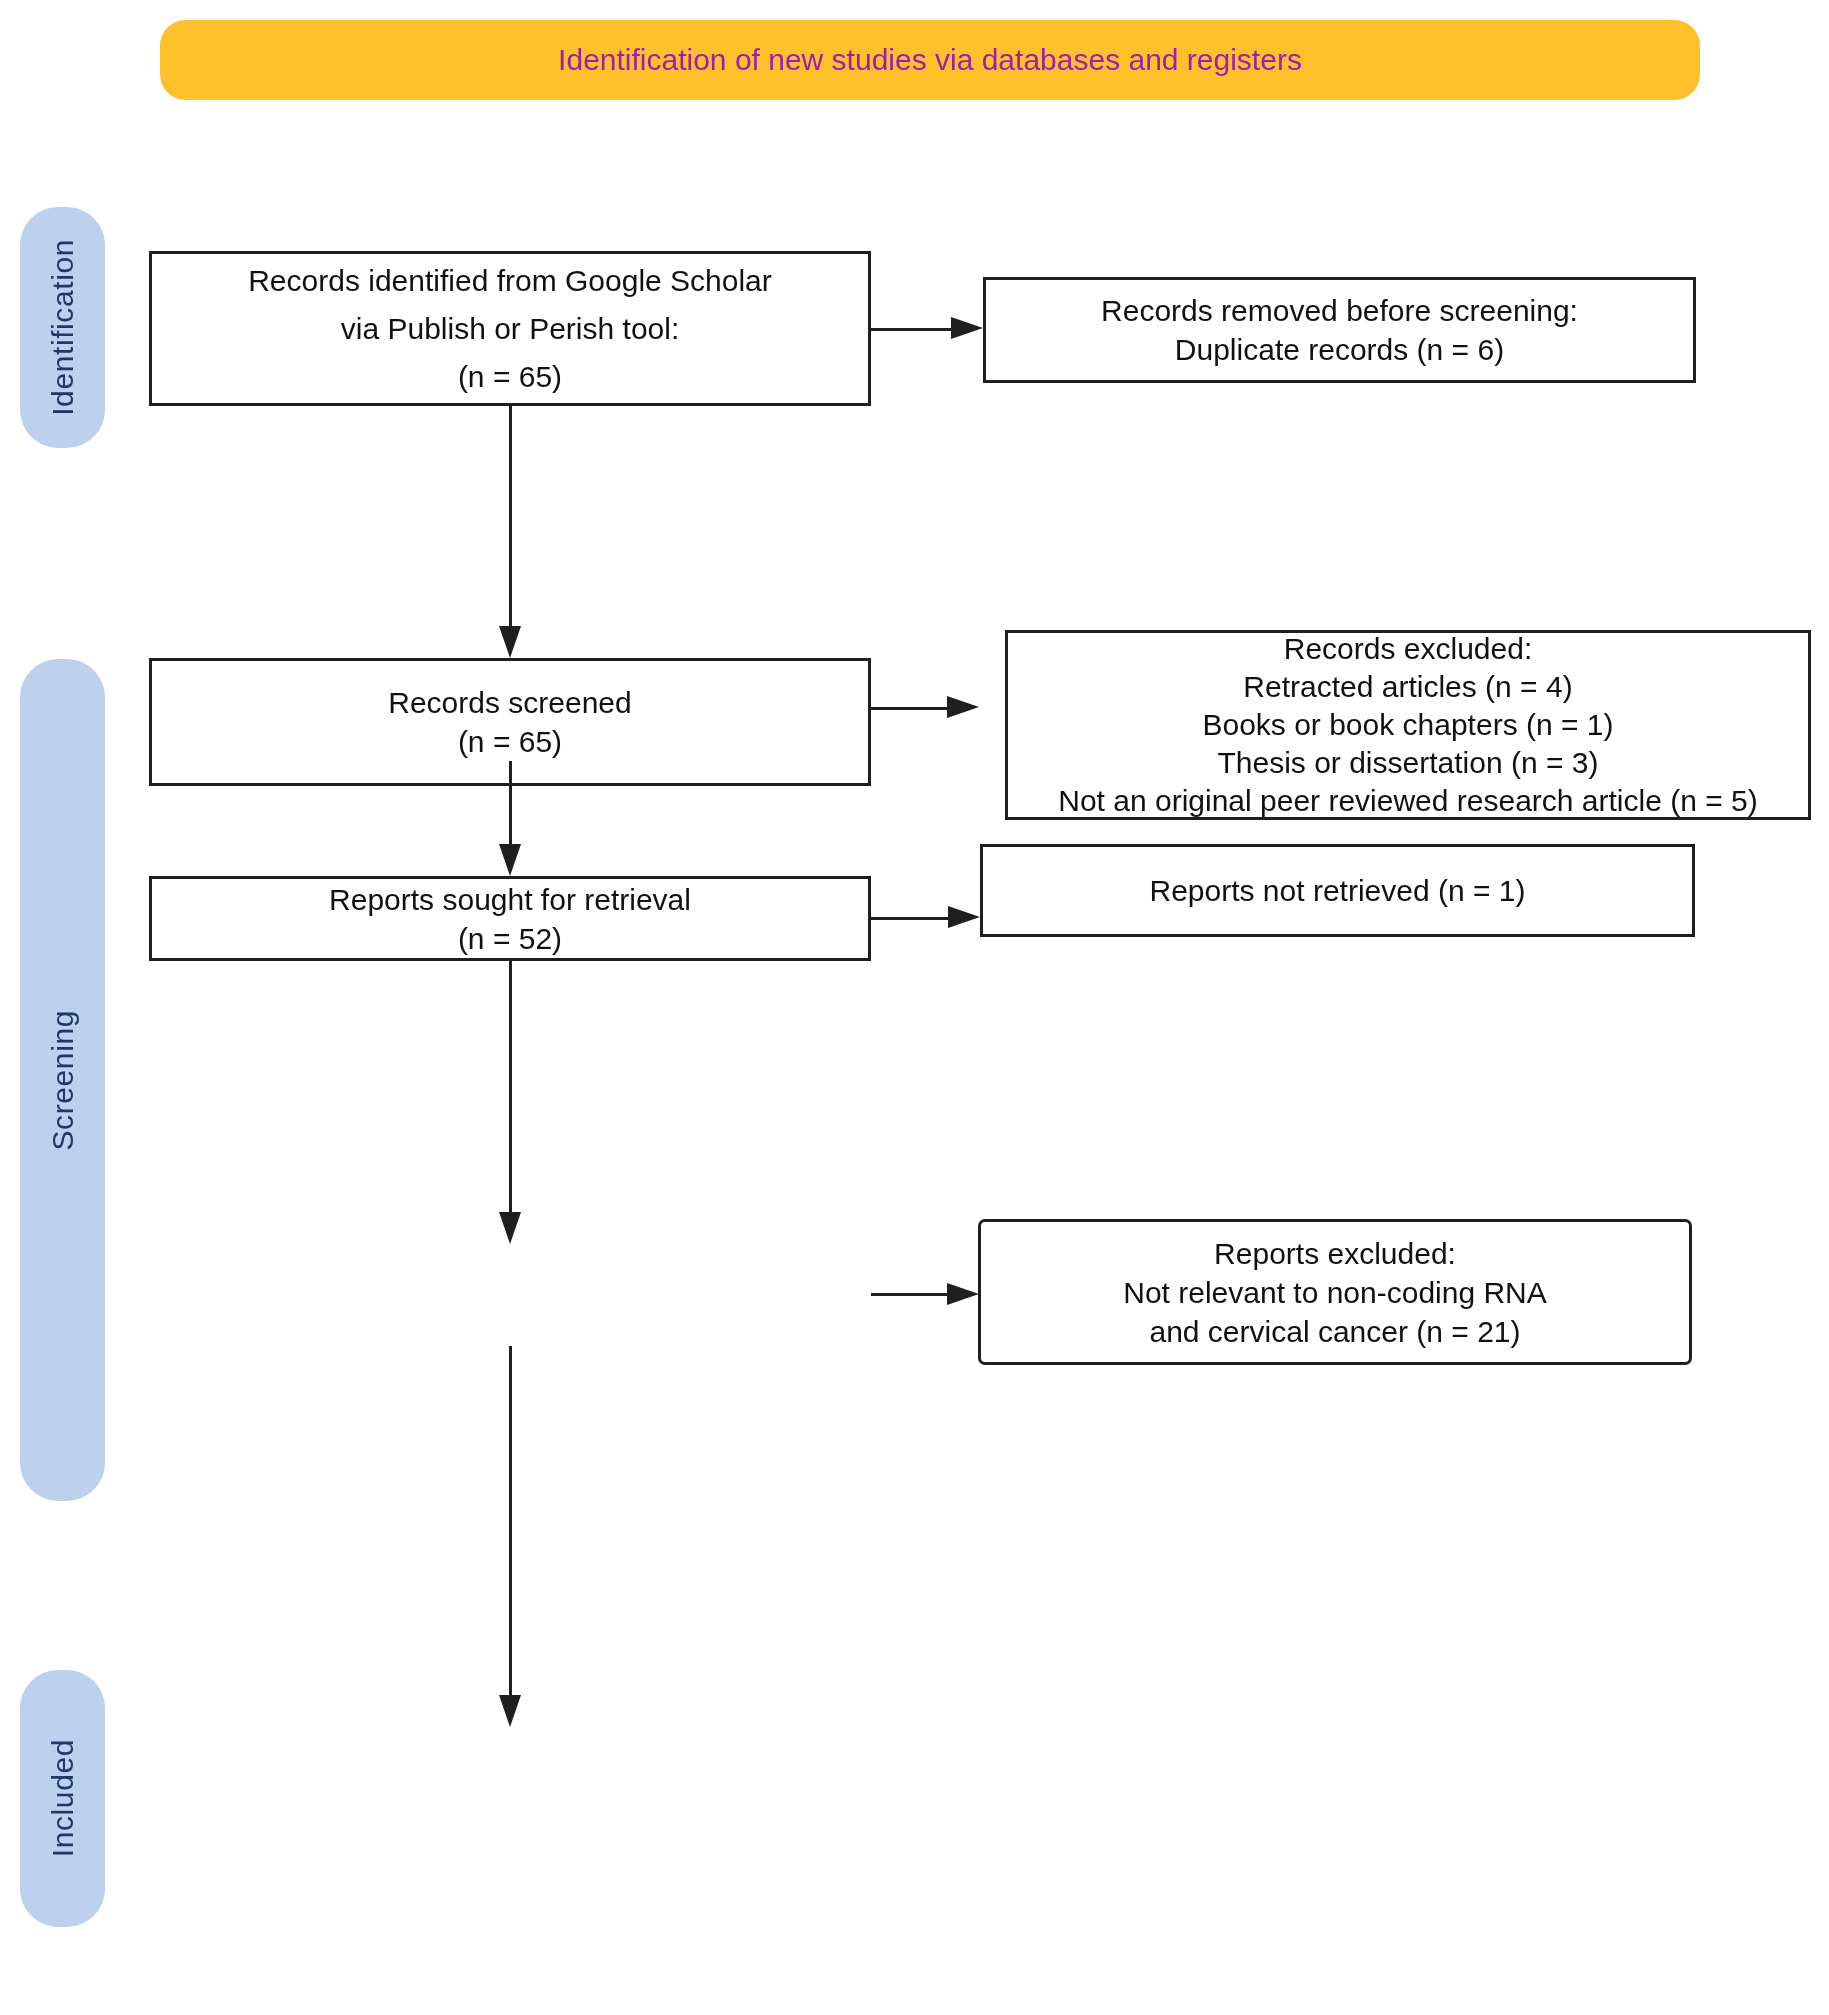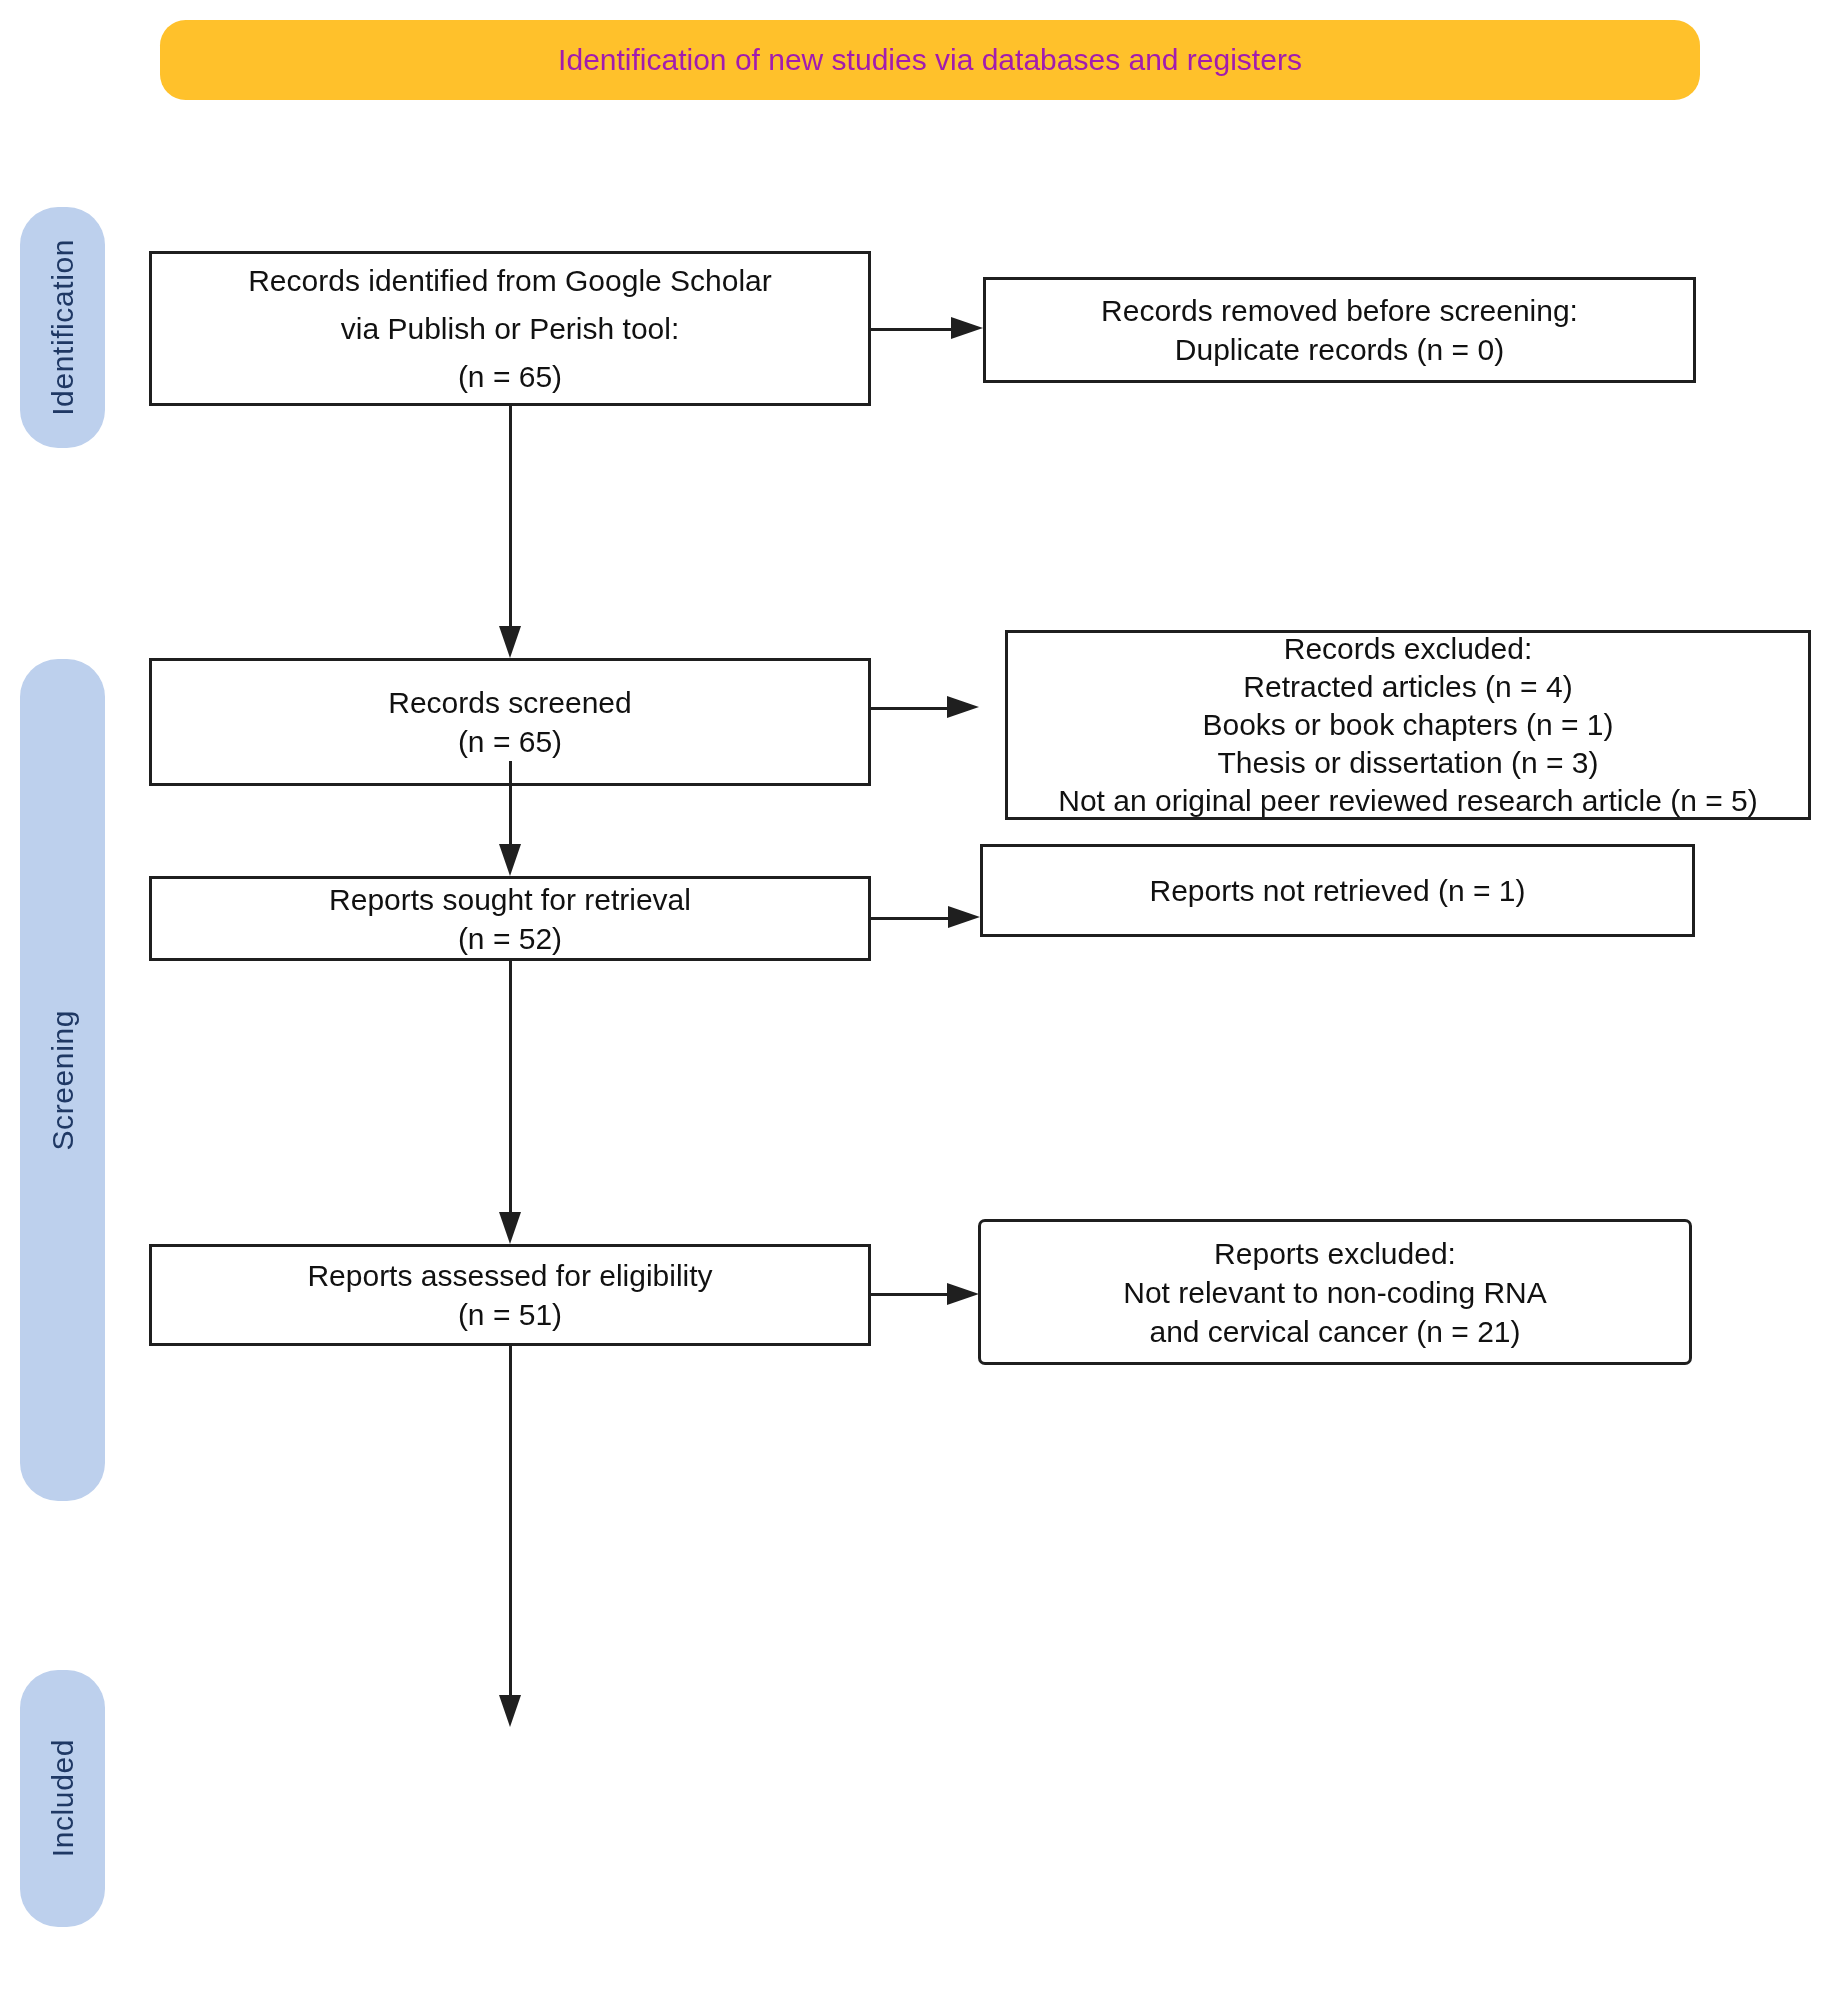--- a/index.html
+++ b/index.html
@@ -74,43 +74,39 @@
     <span>Included</span>
   </div>
 
   <div class="box lh-lg" id="box-records-identified">
     <span class="box-text">Records identified from Google Scholar
 via Publish or Perish tool:
 (n = 65)</span>
   </div>
   <div class="box" id="box-records-removed">
     <span class="box-text">Records removed before screening:
-Duplicate records (n = 0)</span>
+Duplicate records (n = 6)</span>
   </div>
   <div class="box" id="box-records-screened">
     <span class="box-text">Records screened
 (n = 65)</span>
   </div>
   <div class="box" id="box-records-excluded">
     <span class="box-text">Records excluded:
 Retracted articles (n = 4)
 Books or book chapters (n = 1)
 Thesis or dissertation (n = 3)
 Not an original peer reviewed research article (n = 5)</span>
   </div>
   <div class="box" id="box-reports-sought">
     <span class="box-text">Reports sought for retrieval
 (n = 52)</span>
   </div>
   <div class="box" id="box-reports-not-retrieved">
     <span class="box-text">Reports not retrieved (n = 1)</span>
-  </div>
-  <div class="box" id="box-reports-assessed">
-    <span class="box-text">Reports assessed for eligibility
-(n = 51)</span>
   </div>
   <div class="box" id="box-reports-excluded">
     <span class="box-text">Reports excluded:
 Not relevant to non-coding RNA
 and cervical cancer (n = 21)</span>
   </div>
 
   <div>
     <div class="aline" style="left:871px;top:328px;width:81px;height:3px;"></div>
     <div class="ahead-right" style="left:951px;top:317px;"></div>

